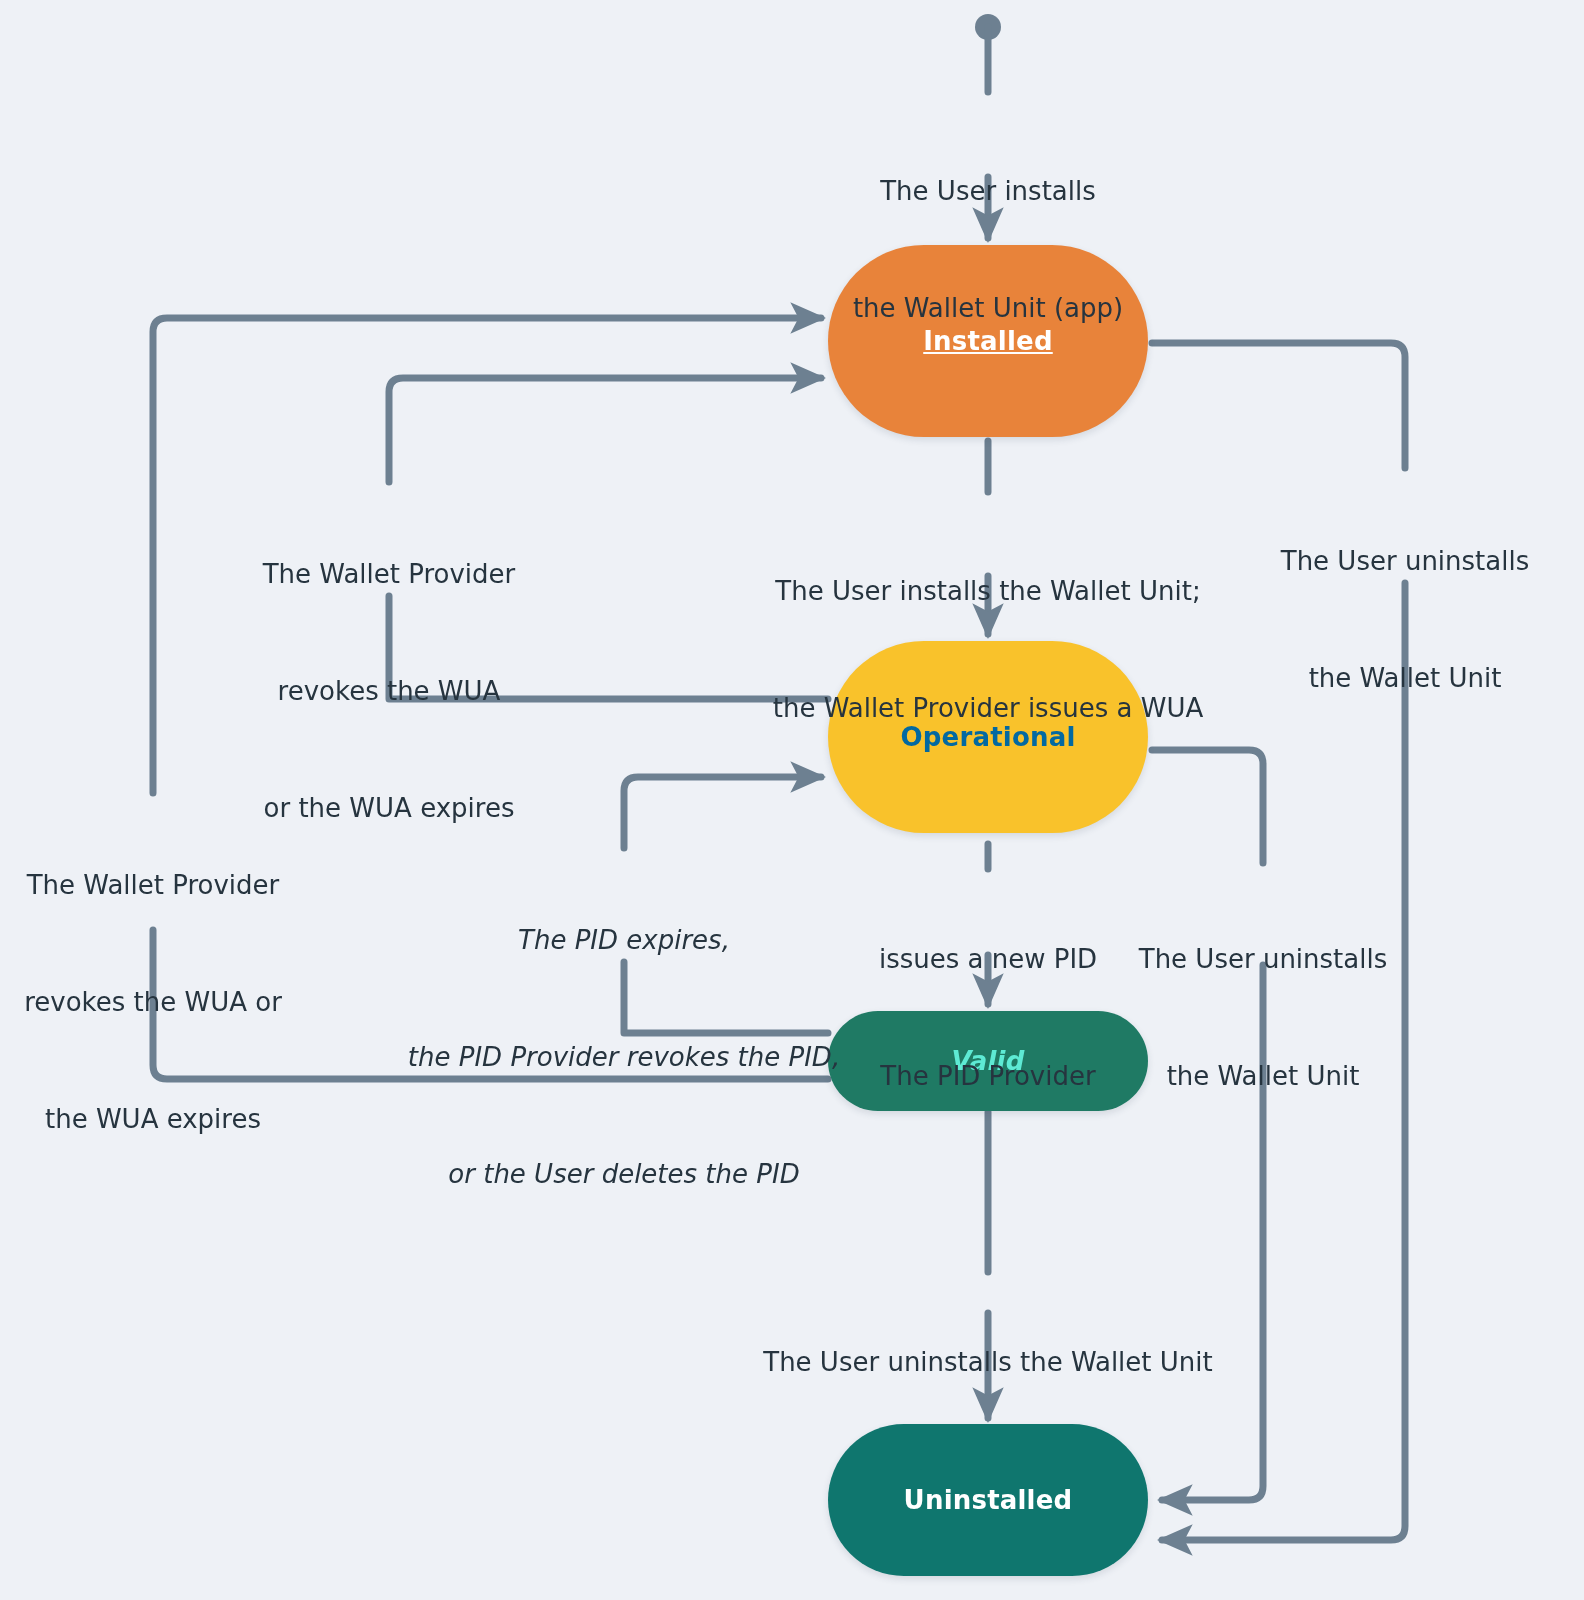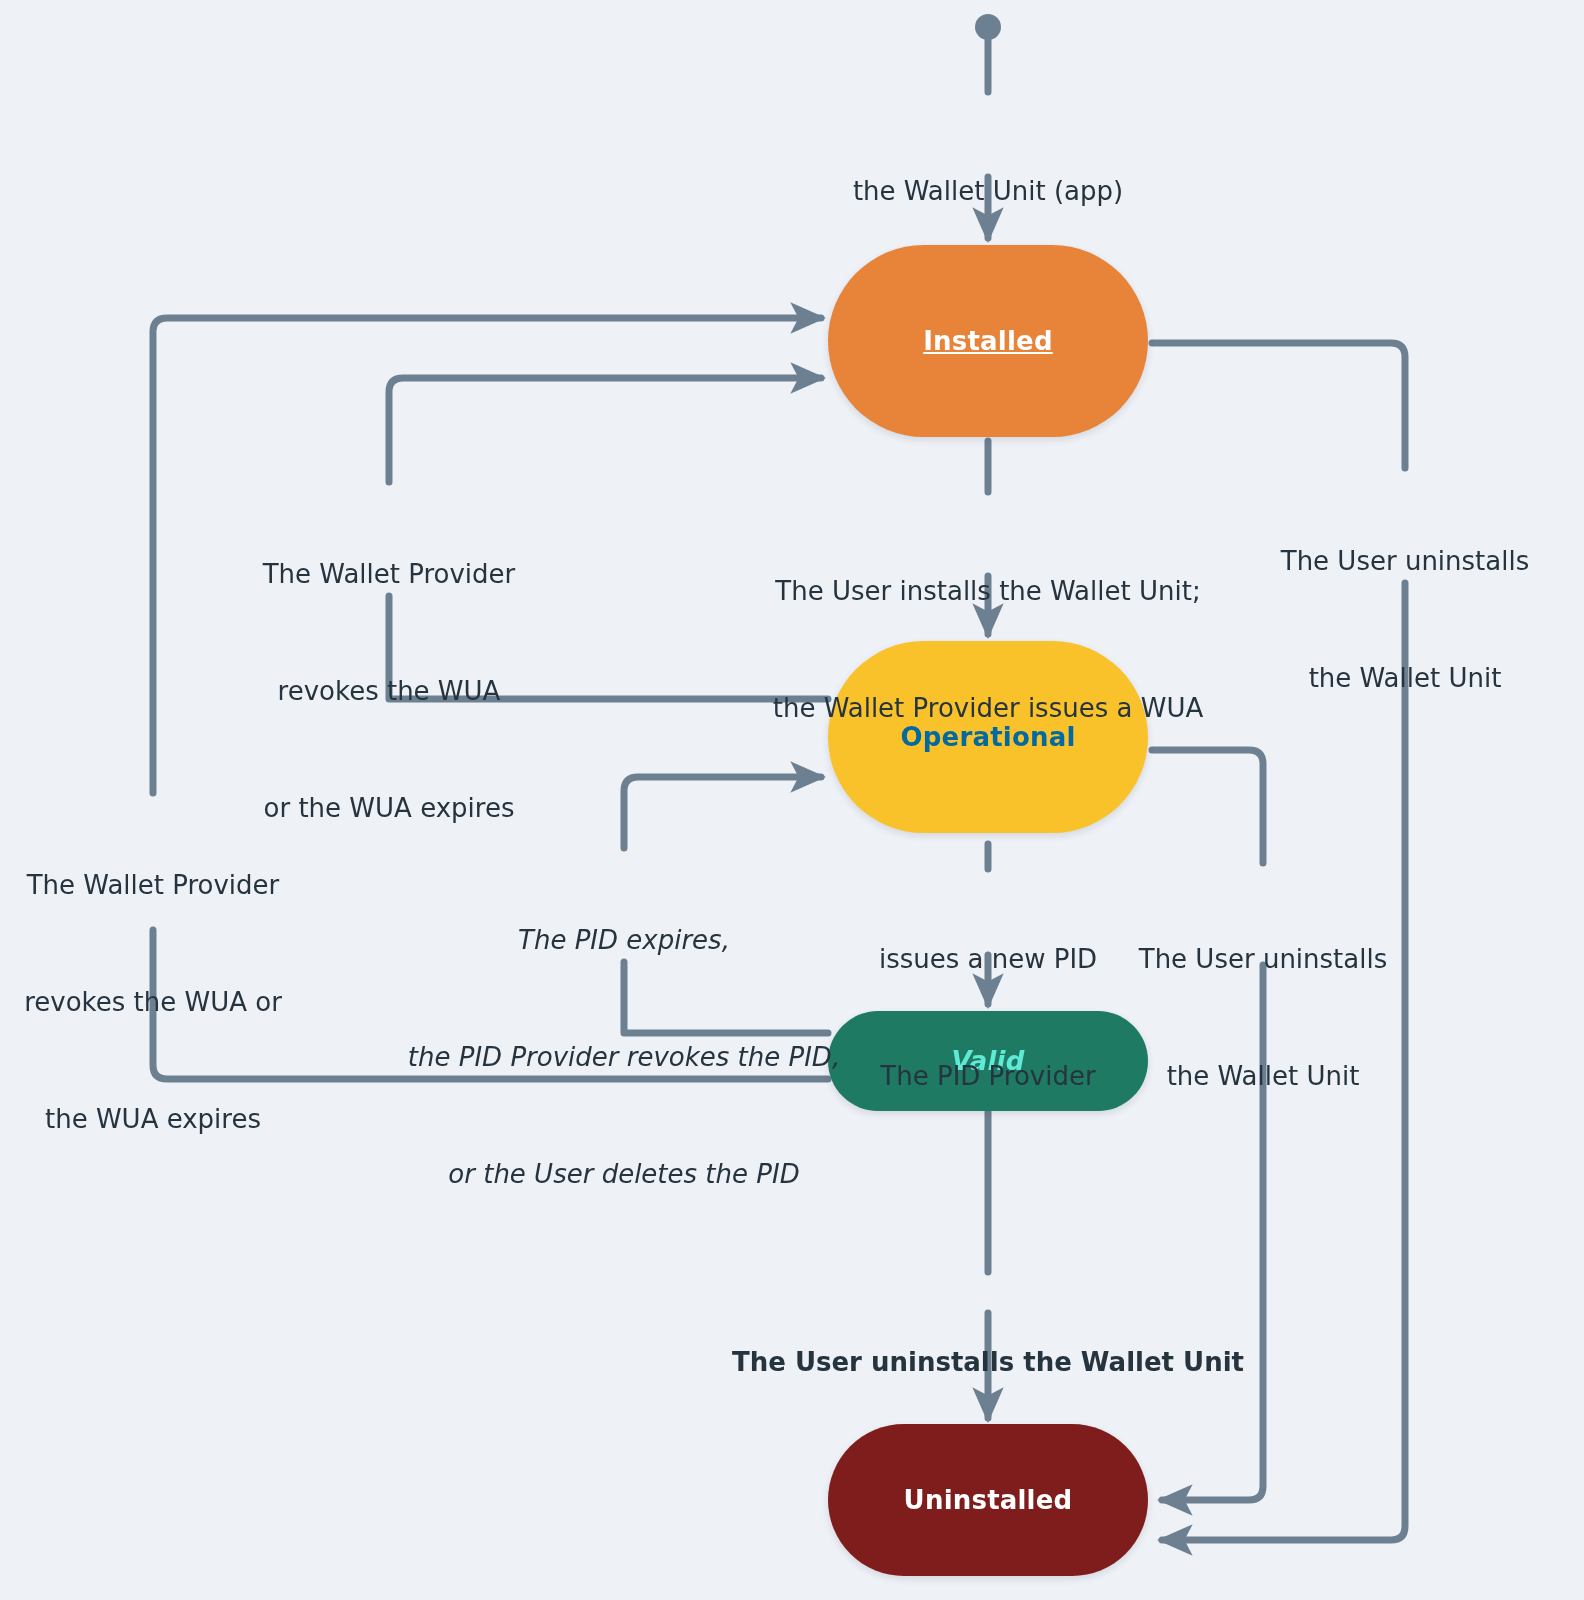--- a/index.html
+++ b/index.html
@@ -86,39 +86,40 @@
   </div>
 
   <div class="node" style="left:828px;top:641px;width:320px;height:192px;background:#f9c22b;">
     <span class="lbl" style="color:#0369a1;">Operational</span>
   </div>
 
   <div class="node" style="left:828px;top:1011px;width:320px;height:100px;background:#1f7a64;">
     <span class="lbl" style="color:#5eead4;font-style:italic;">Valid</span>
   </div>
 
-  <div class="node" style="left:828px;top:1424px;width:320px;height:152px;background:#7f1d1d;">
+  <div class="node" style="left:828px;top:1424px;width:320px;height:152px;background:#0f766e;">
     <span class="lbl" style="color:#ffffff;">Uninstalled</span>
   </div>
 
   <div class="edge-label" style="left:788px;top:94px;width:400px;">
+    <div>The User installs</div>
     <div>the Wallet Unit (app)</div>
   </div>
 
   <div class="edge-label" style="left:738px;top:494px;width:500px;">
     <div>The User installs the Wallet Unit;</div>
     <div>the Wallet Provider issues a WUA</div>
   </div>
 
   <div class="edge-label" style="left:858px;top:862px;width:260px;">
     <div>issues a new PID</div>
     <div>The PID Provider</div>
   </div>
 
-  <div class="edge-label" style="left:688px;top:1265px;width:600px;font-weight:bold;">
+  <div class="edge-label" style="left:688px;top:1265px;width:600px;">
     <div>The User uninstalls the Wallet Unit</div>
   </div>
 
   <div class="edge-label" style="left:189px;top:477px;width:400px;">
     <div>The Wallet Provider</div>
     <div>revokes the WUA</div>
     <div>or the WUA expires</div>
   </div>
 
   <div class="edge-label" style="left:3px;top:788px;width:300px;">

